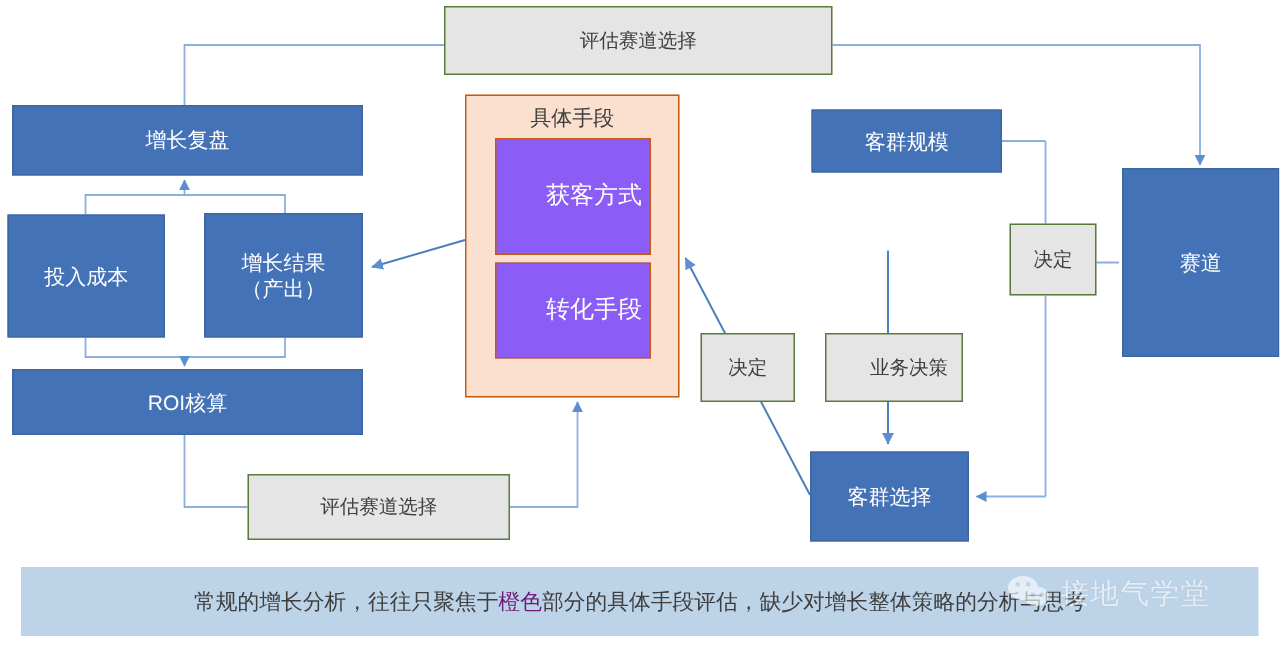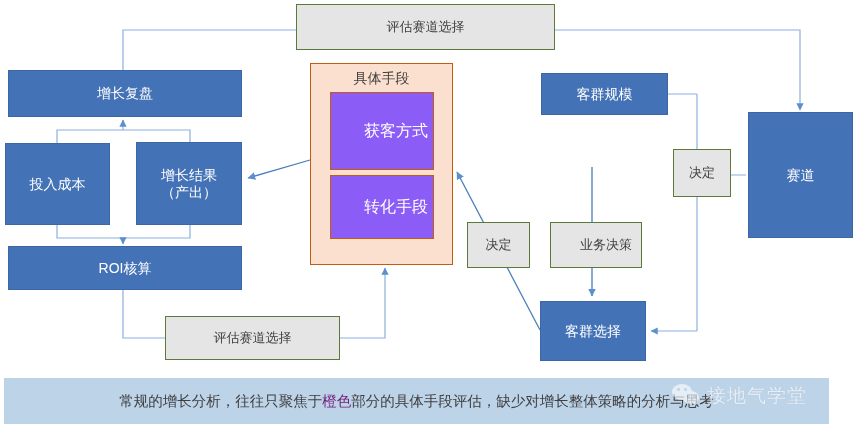--- a/index.html
+++ b/index.html
@@ -62,21 +62,21 @@
     position: absolute;
     left: 0;
     right: 0;
     top: 6px;
     text-align: center;
     font-size: 14px;
     color: #3f3f3f;
   }
   #banner {
     position: absolute;
-    left: 4px;
+    left: 14px;
     top: 378px;
     width: 825px;
     height: 46px;
     background: #bdd3e8;
     display: flex;
     align-items: center;
     justify-content: center;
     font-size: 14.5px;
     color: #3f3f3f;
     box-sizing: border-box;

